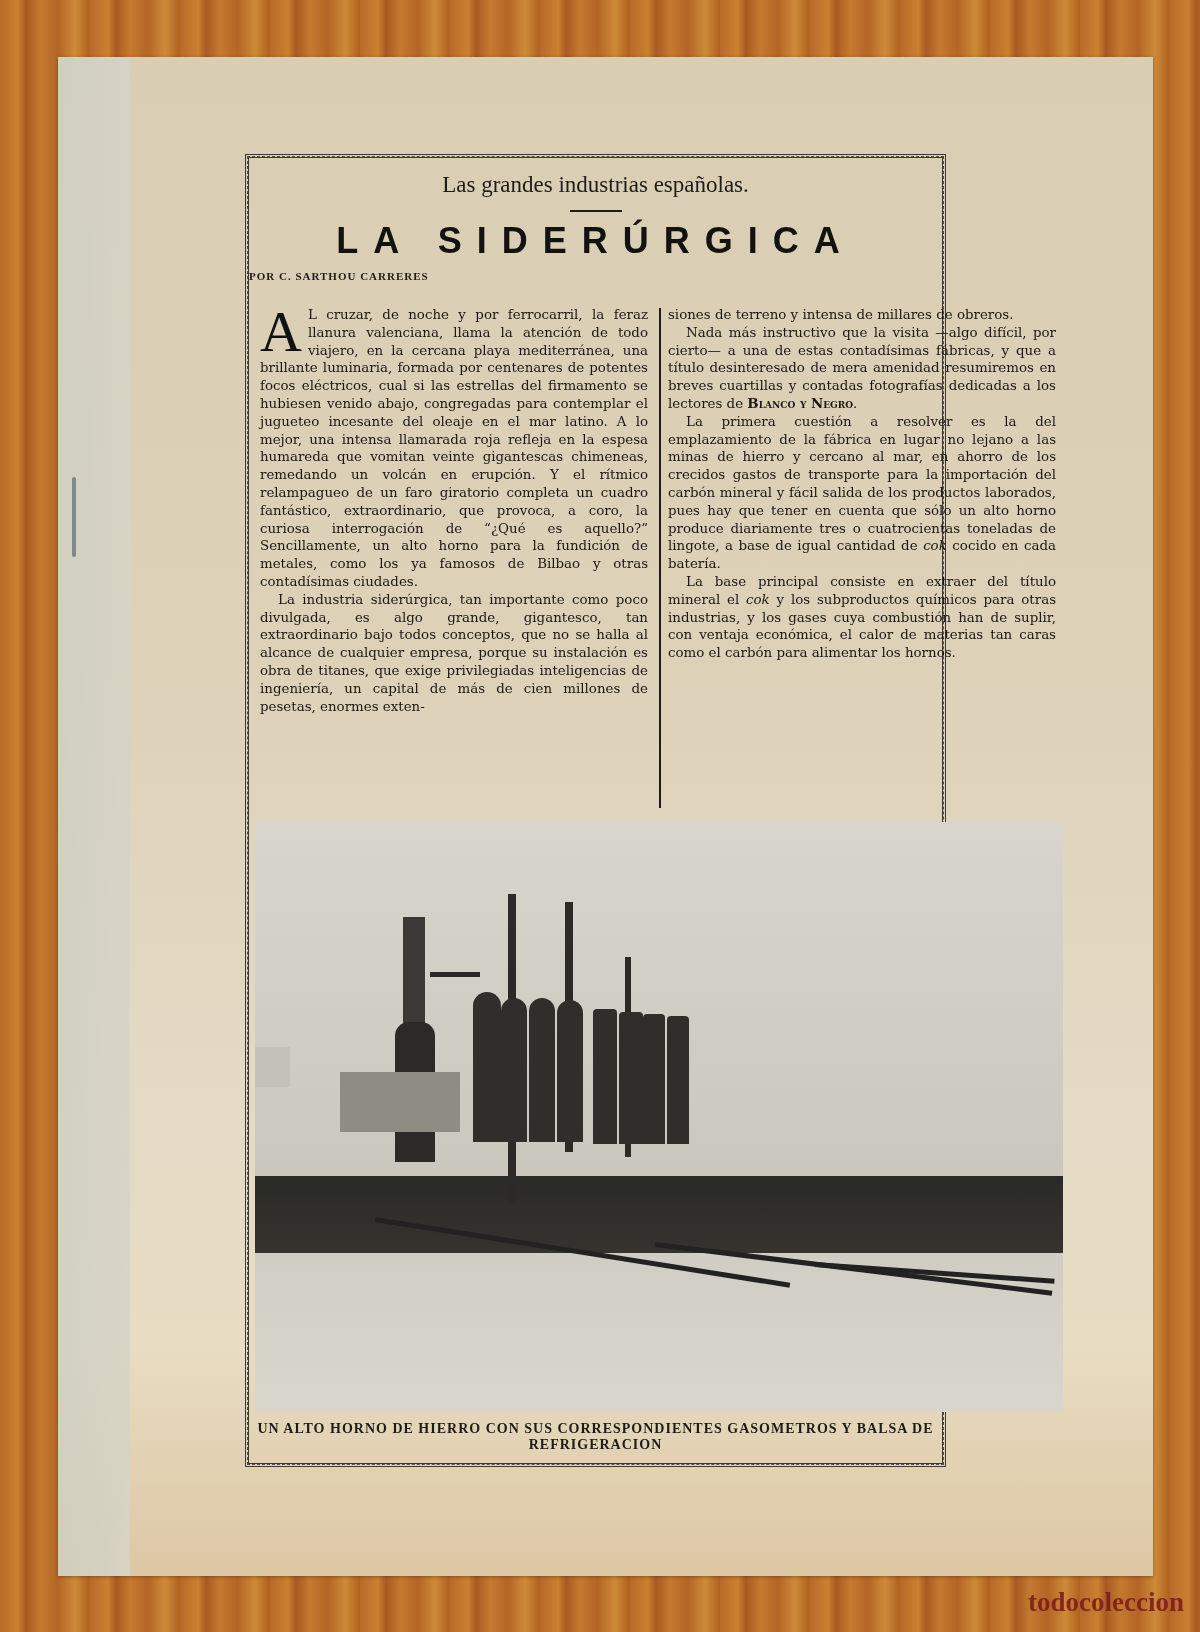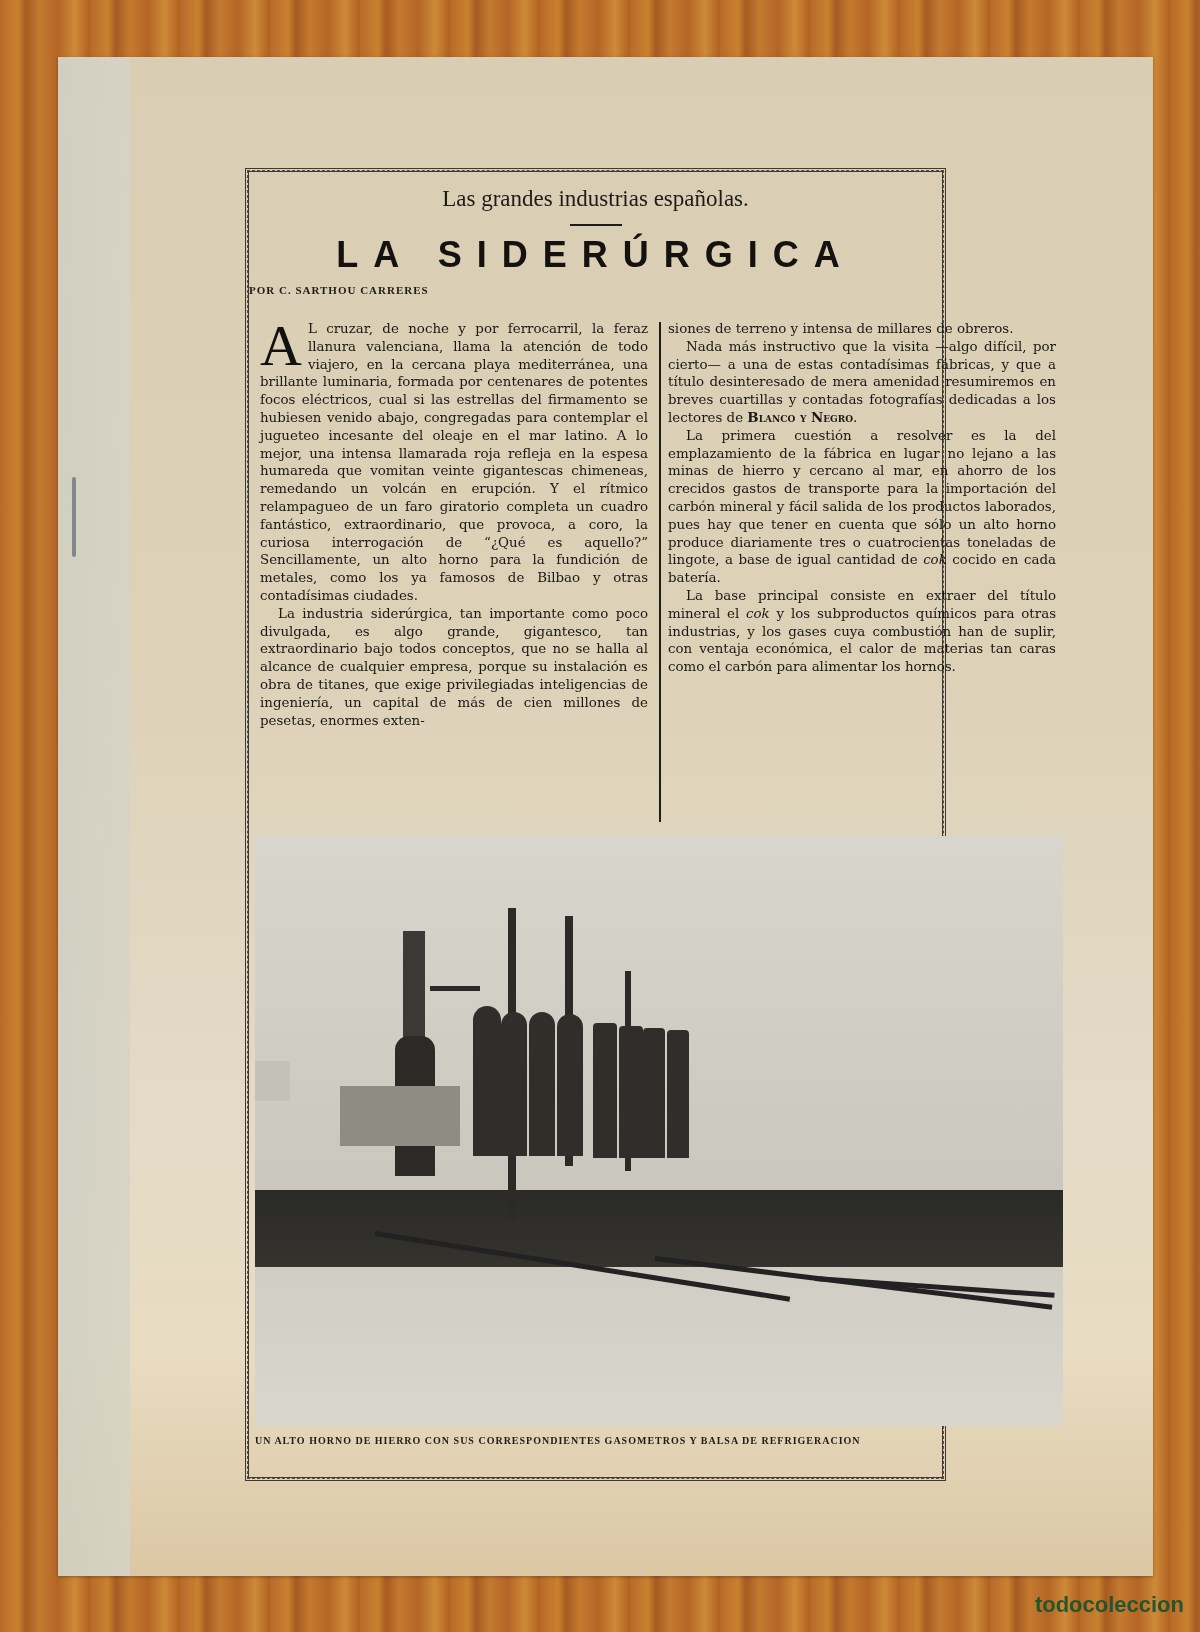--- a/index.html
+++ b/index.html
@@ -13,21 +13,21 @@
     background: linear-gradient(180deg, #d9cdb4 0%, #ddd1b8 40%, #e4dac6 70%, #e8dcc2 85%, #dcc7a4 100%);
     box-shadow: 0 1px 3px rgba(60,30,10,.4);
   }
   .tape {
     position:absolute; left:0; top:0; width:72px; height:100%;
     background: linear-gradient(90deg, #cfcfc2, #d6d4c6);
     opacity:.85;
   }
   .pen-mark { position:absolute; left:14px; top:420px; width:4px; height:80px; background:#5f6b74; border-radius:2px; opacity:.7; }
   .frame {
-    position:absolute; left:187px; top:111px; width:701px; height:1313px;
+    position:absolute; left:187px; top:97px; width:701px; height:1313px;
     border:4px solid #3c3a33;
     border-style: double;
     box-sizing:border-box;
     outline: 1px dashed #514d43; outline-offset:-3px;
   }
   .kicker {
     position:absolute; left:0; right:0; top:14px; text-align:center;
     font-family:"Liberation Serif", serif; font-size:23px; color:#1e1c18;
   }
   .rule { position:absolute; left:50%; top:52px; width:52px; margin-left:-26px; height:2px; background:#1e1c18; }
@@ -56,26 +56,26 @@
     background:
       linear-gradient(180deg, #d8d6cc 0%, #c9c7be 60%, transparent 60%),
       linear-gradient(180deg, transparent 60%, #2a2a27 60%, #34332e 73%, #cfcdc4 73%, #d9d7cd 100%);
     overflow:hidden;
   }
   .stack { position:absolute; background:#2b2a27; }
   .tank { position:absolute; background:#2f2e2a; border-radius:20px 20px 0 0; }
   .shed { position:absolute; background:#8f8c84; }
   .pipe { position:absolute; height:5px; background:#222; transform-origin:left center; }
   .caption {
-    position:absolute; left:6px; right:6px; top:1263px; text-align:left;
-    font-family:"Liberation Serif", serif; font-size:10px; letter-spacing:1px; font-weight:bold; color:#1e1c18;
+    position:absolute; left:6px; right:6px; top:1263px; text-align:center;
+    font-family:"Liberation Serif", serif; font-size:14px; letter-spacing:1px; font-weight:bold; color:#1e1c18;
   }
   .watermark {
     position:absolute; right:16px; bottom:14px;
-    font-family:Liberation Sans, sans-serif; font-weight:bold; font-size:22px; color:#14532d; opacity:.9;
+    font-family:Liberation Serif, serif; font-weight:bold; font-size:27px; color:#7f1d1d; opacity:.9;
   }
 </style>
 </head>
 <body>
 
 <div class="paper">
   <div class="tape"></div>
   <div class="pen-mark"></div>
 
   <div class="frame">

